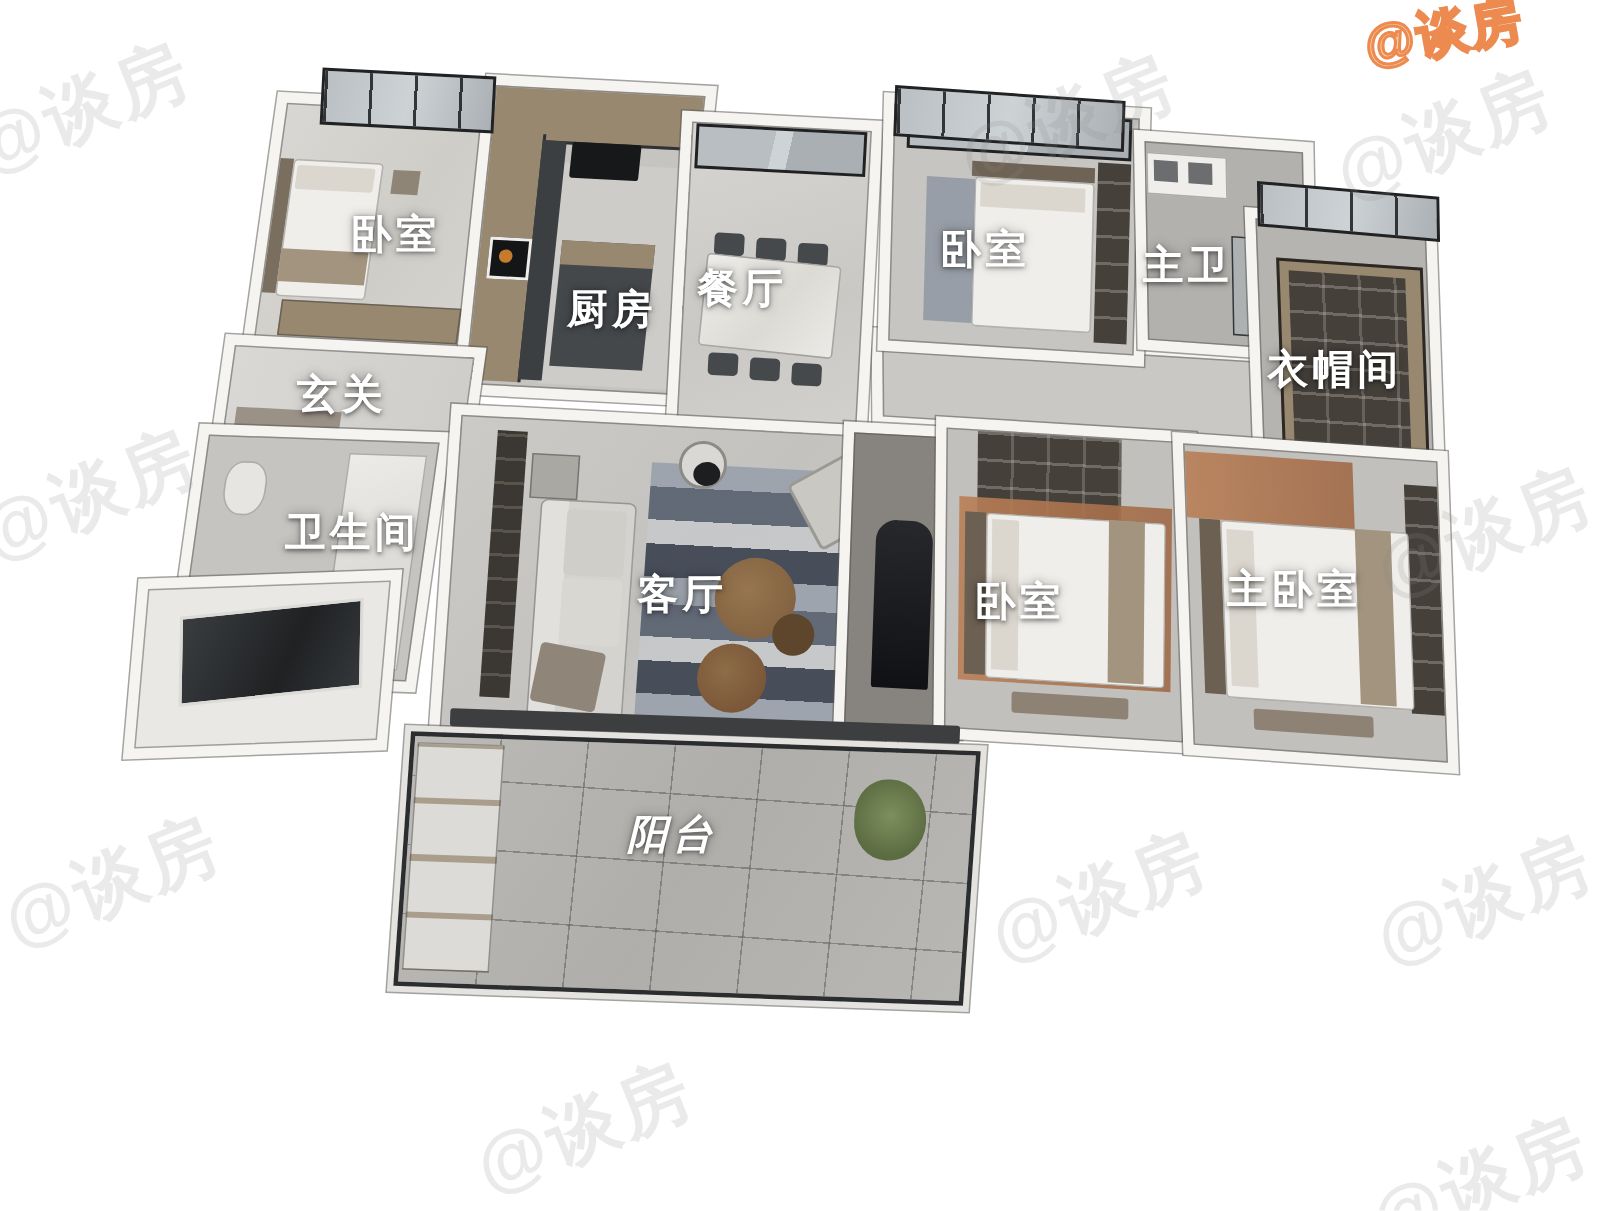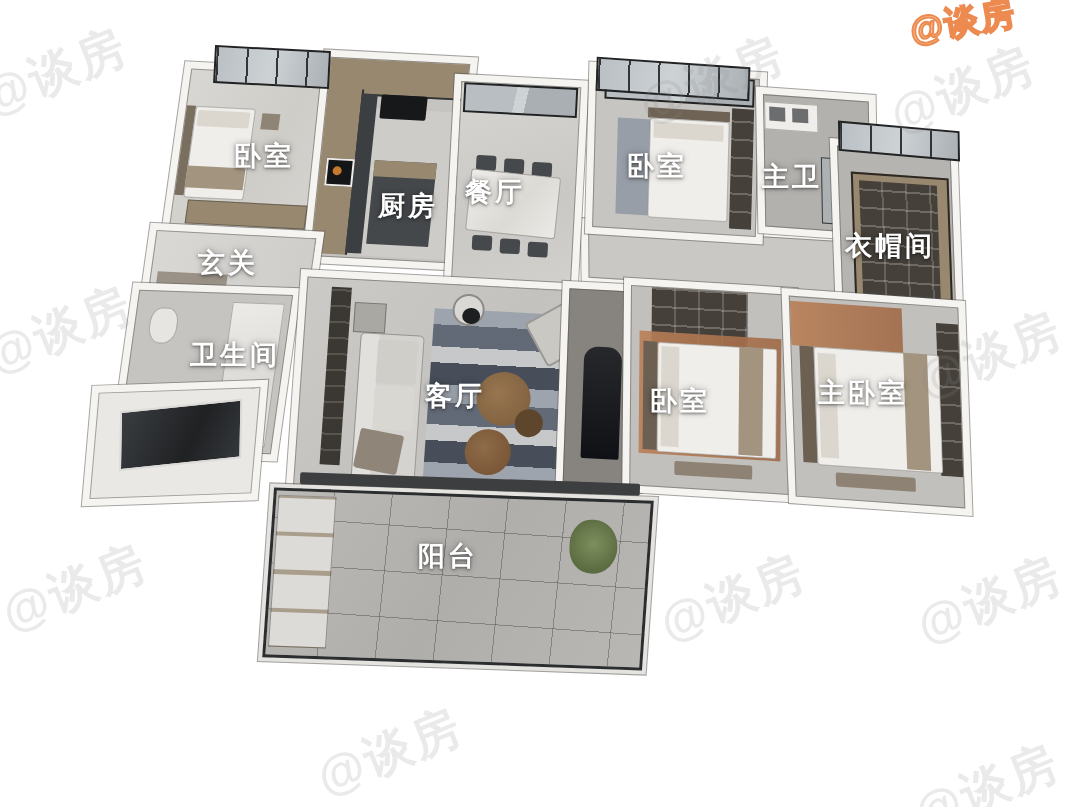--- a/index.html
+++ b/index.html
@@ -217,21 +217,21 @@
 <div class="roomlabel" style="left:408px;top:206px;">厨房</div>
 <div class="roomlabel" style="left:495px;top:192px;">餐厅</div>
 <div class="roomlabel" style="left:657px;top:166px;">卧室</div>
 <div class="roomlabel" style="left:792px;top:177px;">主卫</div>
 <div class="roomlabel" style="left:890px;top:246px;">衣帽间</div>
 <div class="roomlabel" style="left:228px;top:263px;">玄关</div>
 <div class="roomlabel" style="left:235px;top:355px;">卫生间</div>
 <div class="roomlabel" style="left:455px;top:396px;">客厅</div>
 <div class="roomlabel" style="left:680px;top:401px;">卧室</div>
 <div class="roomlabel" style="left:863px;top:393px;">主卧室</div>
-<div class="roomlabel" style="left:448px;top:556px;">阳台</div>
+<div class="roomlabel" style="left:448px;top:556px;font-style:italic;">阳台</div>
 
 <div class="wm" style="left:55px;top:72px;">@谈房</div>
 <div class="wm" style="left:712px;top:80px;">@谈房</div>
 <div class="wm" style="left:963px;top:90px;">@谈房</div>
 <div class="wm" style="left:60px;top:330px;">@谈房</div>
 <div class="wm" style="left:990px;top:355px;">@谈房</div>
 <div class="wm" style="left:75px;top:588px;">@谈房</div>
 <div class="wm" style="left:733px;top:598px;">@谈房</div>
 <div class="wm" style="left:990px;top:600px;">@谈房</div>
 <div class="wm" style="left:390px;top:752px;">@谈房</div>

